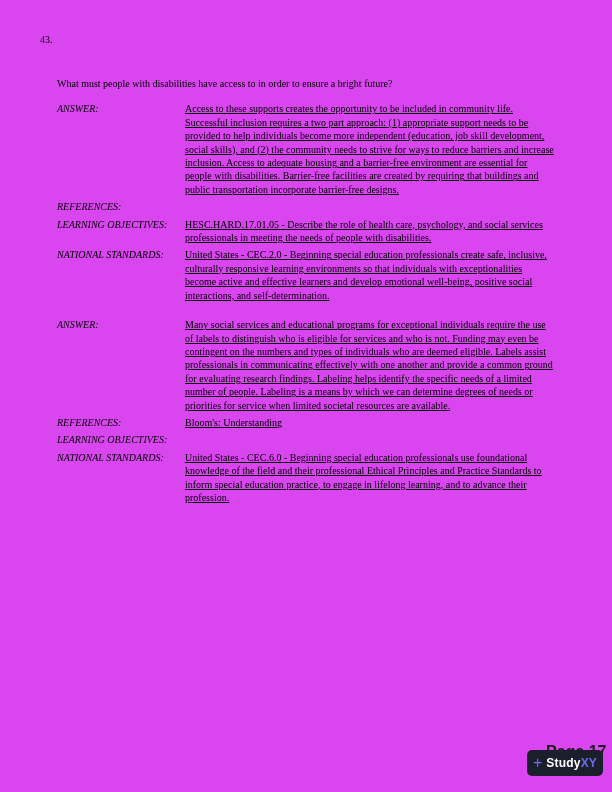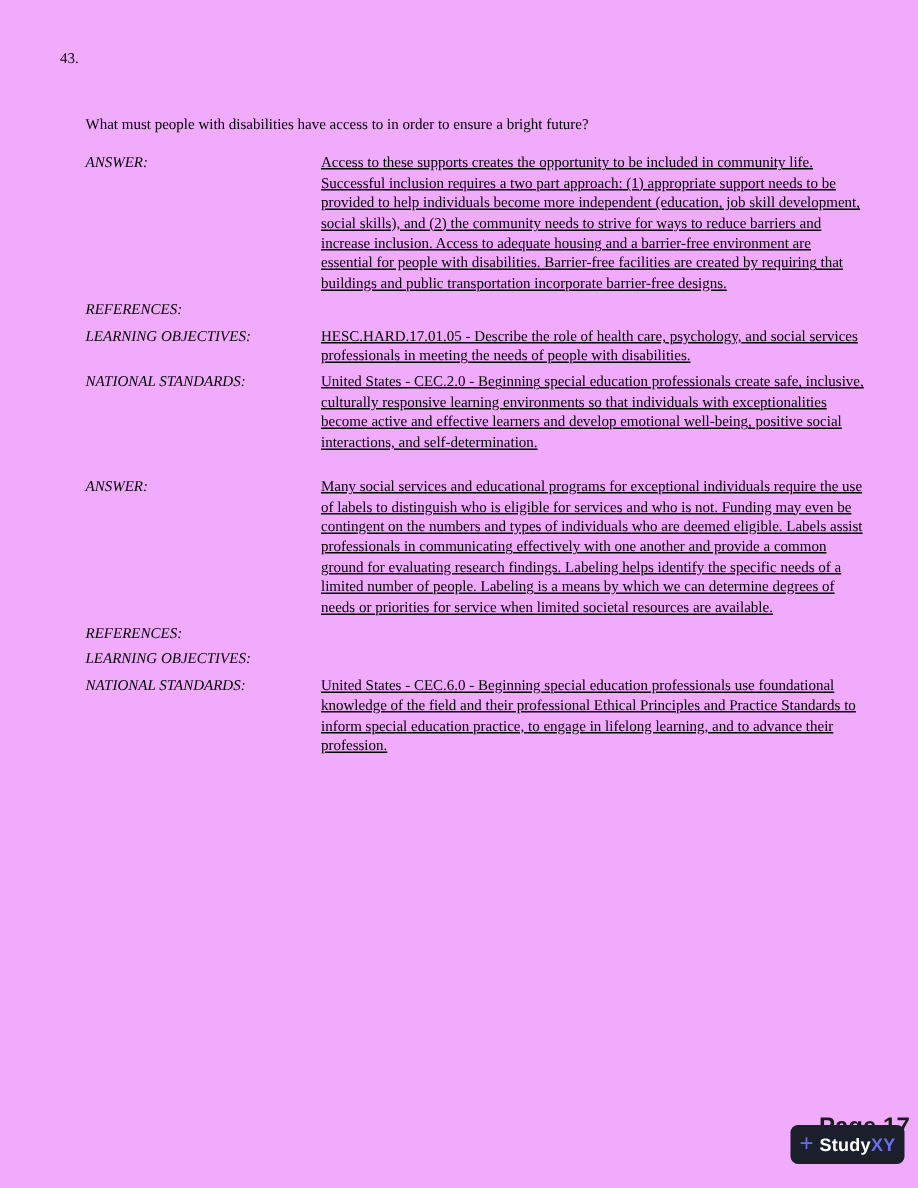--- a/index.html
+++ b/index.html
@@ -4,21 +4,21 @@
 <style>
   html, body {
     margin: 0;
     padding: 0;
     background: #ffffff;
   }
   .page {
     position: relative;
     width: 612px;
     height: 792px;
-    background: #f0abfc;
+    background: #d946ef;
     overflow: hidden;
     font-family: "Liberation Serif", "DejaVu Serif", serif;
     color: #000000;
   }
   .content {
     padding: 33px 36px 0 40px;
     font-size: 10px;
     line-height: 13.4px;
   }
   .question {
@@ -35,21 +35,20 @@
   .q-text {
     width: 520px;
     margin-top: 44px;
   }
   .q-fields {
     margin-left: 17px;
   }
   .field-row {
     display: flex;
     margin-bottom: 4px;
-    gap: 29px;
   }
   .f-label {
     width: 128px;
     flex-shrink: 0;
     font-style: italic;
   }
   .f-value {
     width: 370px;
     text-decoration: underline;
   }
@@ -127,20 +126,21 @@
     </section>
 
     <section class="question">
       <div class="q-fields">
         <div class="field-row">
           <div class="f-label">ANSWER:</div>
           <div class="f-value">Many social services and educational programs for exceptional individuals require the use of labels to distinguish who is eligible for services and who is not. Funding may even be contingent on the numbers and types of individuals who are deemed eligible. Labels assist professionals in communicating effectively with one another and provide a common ground for evaluating research findings. Labeling helps identify the specific needs of a limited number of people. Labeling is a means by which we can determine degrees of needs or priorities for service when limited societal resources are available.</div>
         </div>
         <div class="field-row">
           <div class="f-label">REFERENCES:</div>
+          <div class="f-value">Bloom's: Understanding</div>
         </div>
         <div class="field-row">
           <div class="f-label">LEARNING OBJECTIVES:</div>
         </div>
         <div class="field-row">
           <div class="f-label">NATIONAL STANDARDS:</div>
           <div class="f-value">United States - CEC.6.0 - Beginning special education professionals use foundational knowledge of the field and their professional Ethical Principles and Practice Standards to inform special education practice, to engage in lifelong learning, and to advance their profession.</div>
         </div>
       </div>
     </section>

